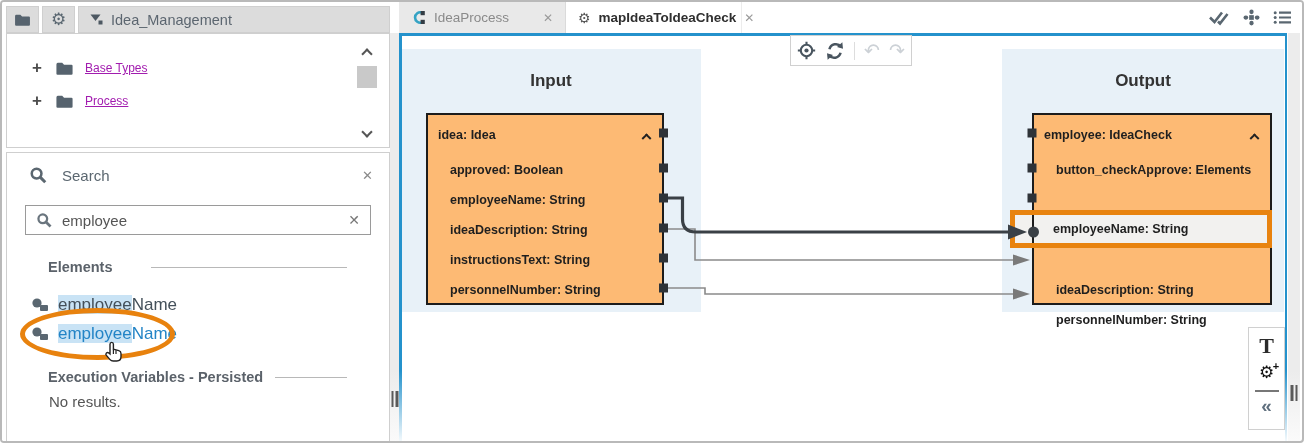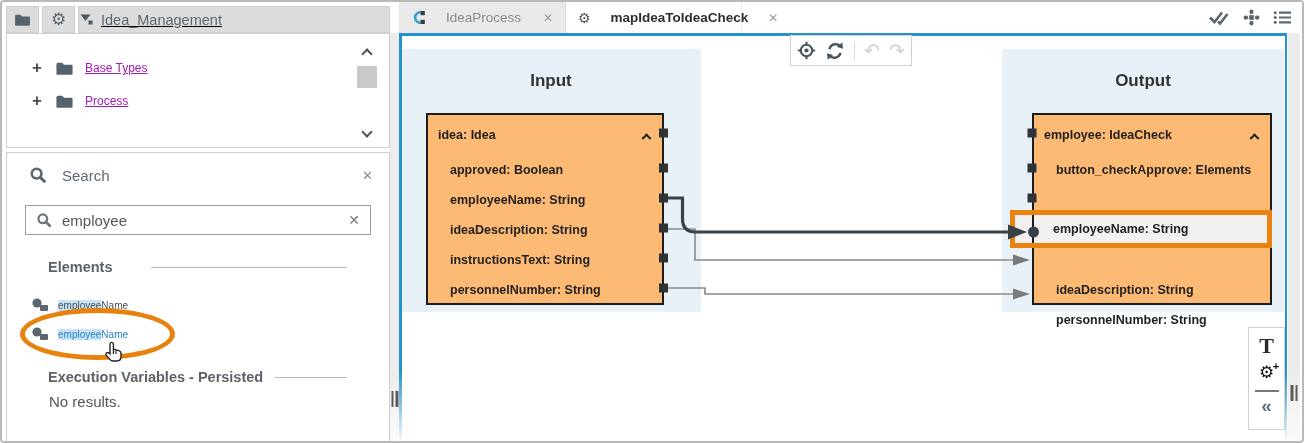--- a/index.html
+++ b/index.html
@@ -6,21 +6,21 @@
   html,body { background:#fff; }
   body { font-family:"Liberation Sans","DejaVu Sans",sans-serif; }
   .app { position:relative; width:1304px; height:443px; background:#fff;
          border:2px solid #b9b9b9; border-radius:4px; overflow:hidden; }
 
   
   .left-region { position:absolute; left:0; top:0; width:388px; height:443px; background:#fff; }
   .lp-toolbar { position:absolute; left:4px; top:4px; width:384px; height:27px; display:flex; gap:3px; background:#fff; }
   .lp-cell { background:#dcdcdc; border:1px solid #cfcfcf; display:flex; align-items:center; justify-content:center; }
   .lp-btn { width:33px; }
-  .lp-project { flex:1; justify-content:flex-start; gap:7px;text-decoration:underline; }
+  .lp-project { flex:1; justify-content:flex-start; padding-left:10px; gap:7px; }
   .lp-project span.lbl { font-size:14.5px; color:#5c6670; }
 
   .card { position:absolute; left:4px; width:384px; background:#fff; border:1px solid #cfcfcf; }
   .tree-card { top:31px; height:115px; }
   .search-card { top:150px; height:293px; border-bottom:none; }
 
   .tree-row { position:absolute; left:0; width:100%; height:28px; display:flex; align-items:center; padding-left:23px; gap:11px; cursor:pointer; }
   .tree-plus { font-size:17px; font-weight:bold; color:#4d4d4d; width:14px; text-align:center; line-height:14px; }
   .tree-label { font-size:12px; color:#a21caf;text-decoration:underline; }
 
@@ -34,41 +34,41 @@
   .search-head .ttl { font-size:15px; color:#5b6770; flex:1; }
   .xglyph { color:#8a8a8a; font-size:13px; cursor:pointer; }
   .search-input { position:absolute; left:18px; top:52px; width:346px; height:30px; border:1px solid #9a9a9a; background:#fff; display:flex; align-items:center; padding:0 10px; gap:9px; }
   .search-input input { border:none; outline:none; flex:1; font-size:15px; color:#555; font-family:inherit; background:transparent; }
 
   .sect-head { position:absolute; left:41px; right:42px; display:flex; align-items:center; gap:12px; }
   .sect-head .t { font-size:14.5px; font-weight:bold; color:#5b626a; white-space:nowrap; }
   .sect-head .ln { flex:1; height:1px; background:#b8b8b8; }
 
   .elem-row { position:absolute; left:24px; height:26px; display:flex; align-items:center; gap:8px; cursor:pointer; }
-  .elem-row .txt { font-size:10px; color:#44505a; }
+  .elem-row .txt { font-size:17px; color:#44505a; }
   .elem-row.sel .txt { color:#2384c6; }
   .elem-row .hl { background:#c9e3f5; }
   .noresults { position:absolute; left:42px; font-size:15px; color:#555; }
 
   
   .orange-ellipse { position:absolute; left:18px; top:306px; width:155px; height:52px;
       border:5px solid #e8820e; border-radius:50%; z-index:30; pointer-events:none; }
   .cursor-hand { position:absolute; left:101px; top:338px; z-index:31; pointer-events:none; }
 
   
   .gutter { position:absolute; top:31px; height:412px; background:linear-gradient(#ececec 0 82%, #fbfbfb); z-index:5; cursor:col-resize; }
   .gutter-left { left:388px; width:9px; }
   .gutter-right { left:1286px; width:12px; }
   .gutter .grip { position:absolute; left:50%; transform:translateX(-50%); display:flex; gap:2px; }
   .grip i { display:block; width:2.5px; height:16px; background:#5a5a5a; }
 
   
   .right-region { position:absolute; left:397px; top:0; width:907px; height:443px; }
   .tabstrip { position:absolute; left:0; top:0; width:100%; height:31px; background:#fff; display:flex; }
-  .tab { display:flex; align-items:center; gap:20px; padding:0 12px; height:31px; cursor:pointer; }
+  .tab { display:flex; align-items:center; gap:8px; padding:0 12px; height:31px; cursor:pointer; }
   .tab.inactive { background:#e9e9e9; border-right:1px solid #dadada; width:167px; }
   .tab.inactive .tlbl { color:#8a8a8a; font-size:13.5px; flex:1; }
   .tab.active { background:#fff; width:176px; border-right:1px solid #ececec; }
   .tab.active .tlbl { color:#2f2f2f; font-size:13.5px; font-weight:bold; flex:1; }
   .tab .x { font-size:12px; color:#9a9a9a; }
   .strip-icons { margin-left:auto; display:flex; align-items:center; gap:13px; padding-right:14px; }
 
   
   .canvas { position:absolute; left:0; top:31px; width:888px; height:412px; background:#fff; }
   .cv-border-top { position:absolute; left:0; top:0; width:888px; height:3px; background:#2492cc; z-index:4; }

